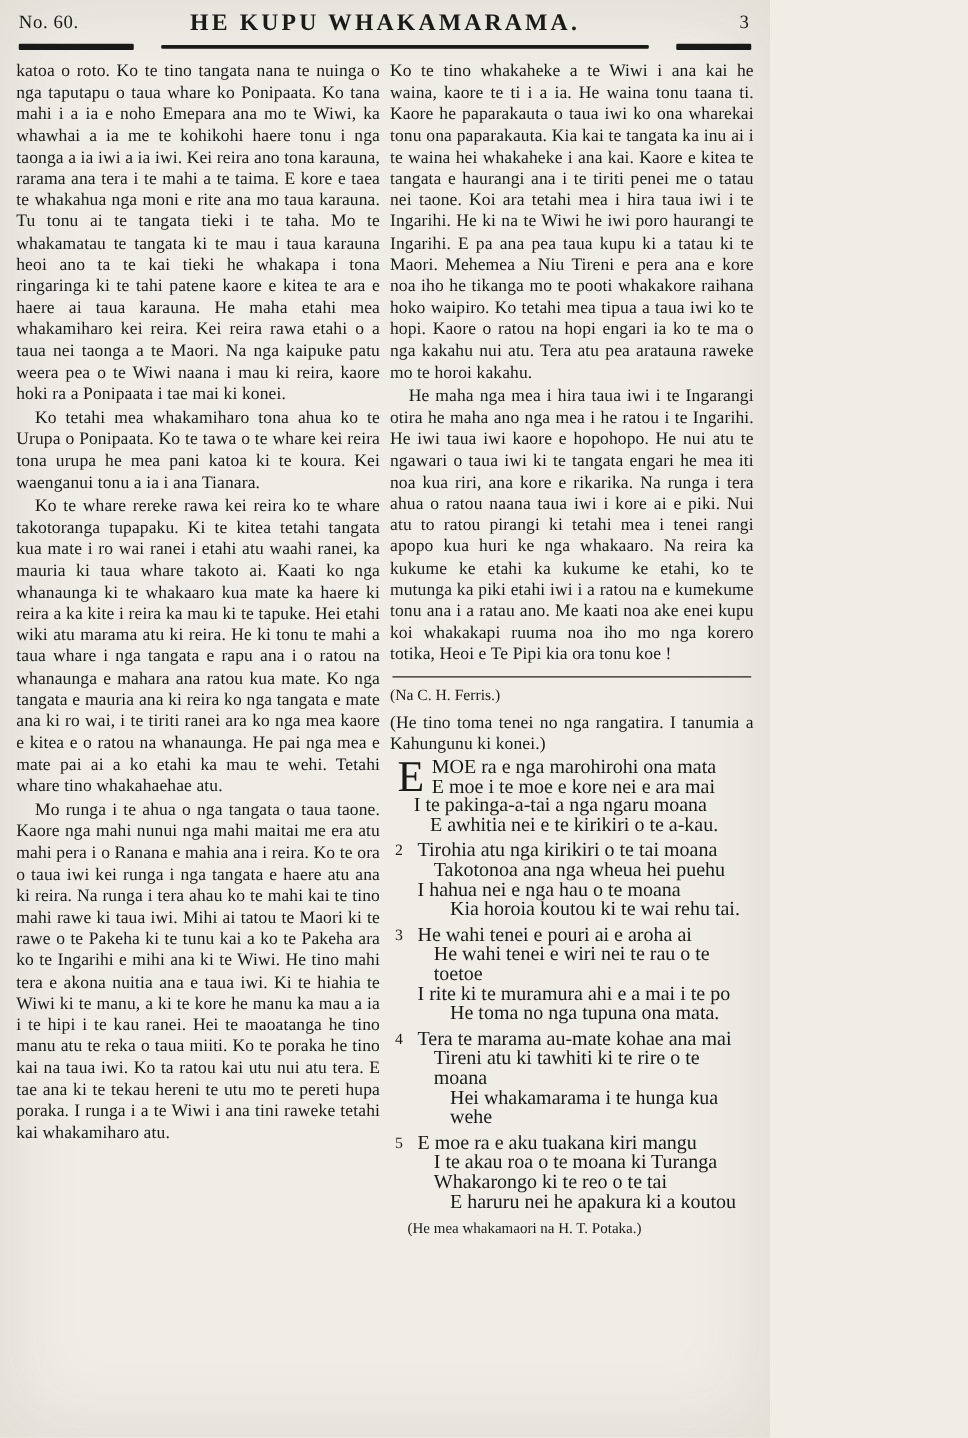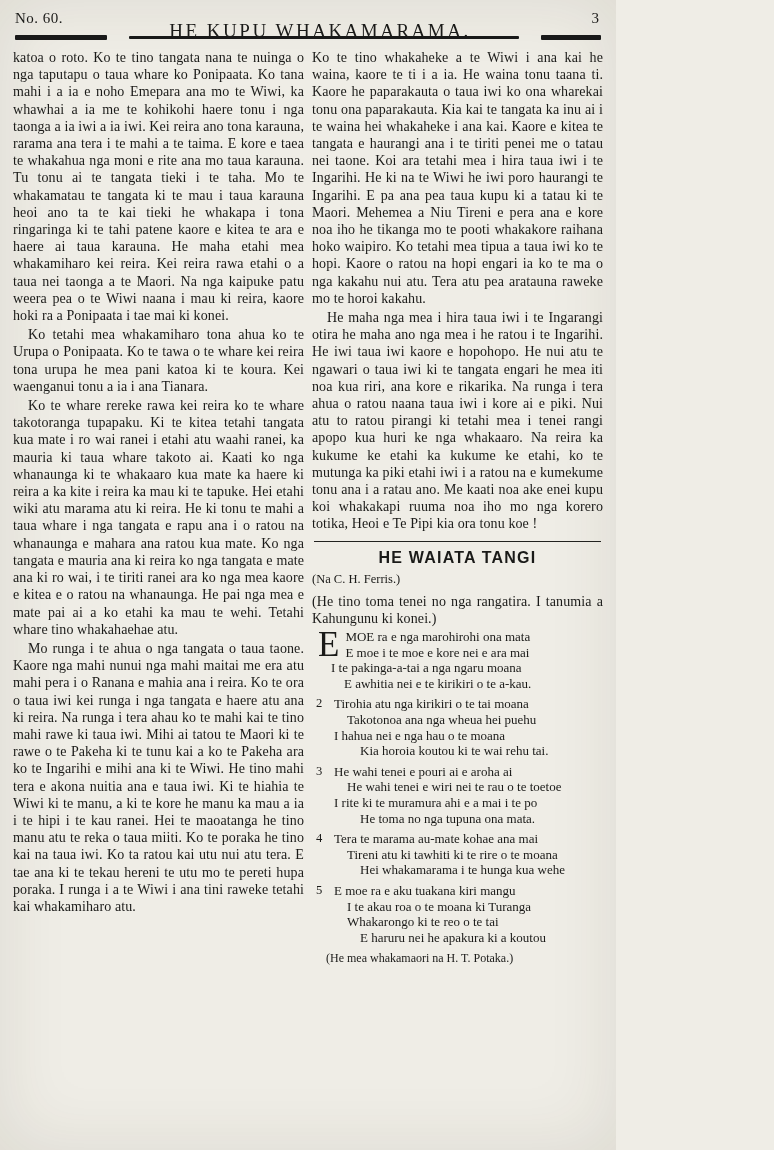--- a/index.html
+++ b/index.html
@@ -13,21 +13,21 @@
   .page{
     box-sizing:border-box;width:616px;height:1150px;
     padding:8px 13px 10px 13px;
     box-shadow:inset 0 0 70px rgba(60,50,30,0.10);
   }
   
   .mast-row{position:relative;height:24px;}
   .issue{position:absolute;left:2px;top:2px;font-size:15px;letter-spacing:0.5px;}
   .title{
     position:absolute;left:50%;top:0;transform:translateX(-50%);
-    margin:12px;font-size:19px;font-weight:400;letter-spacing:2.5px;white-space:nowrap;
+    margin:0;font-size:19px;font-weight:700;letter-spacing:2.5px;white-space:nowrap;
   }
   .pageno{position:absolute;right:4px;top:2px;font-size:15px;}
   .rule-row{display:flex;align-items:center;gap:22px;margin:3px 2px 9px 2px;}
   .rule-seg{background:#191919;border-radius:1px;}
   .seg-l{width:92px;height:5px;}
   .seg-c{flex:1;height:3px;}
   .seg-r{width:60px;height:5px;}
   
   .content{display:flex;gap:8px;}
   .col{flex:1;min-width:0;}
@@ -54,21 +54,21 @@
     font-size:11.6px;line-height:14.5px;text-align:justify;
     margin:0 0 7px 0;
   }
   .verse{position:relative;margin:0 0 5px 0;padding-left:22px;clear:both;}
   .verse .vnum{position:absolute;left:4px;top:0;font-size:12.6px;}
   .verse-first{padding-left:6px;}
   .dropcap{
     float:left;font-size:35px;line-height:29px;
     padding:1px 6px 0 0;font-weight:400;
   }
-  .vline{font-size:13px;line-height:15.6px;white-space:normal;}
+  .vline{font-size:16px;line-height:15.6px;white-space:normal;}
   .ind1{margin-left:13px;}
   .ind2{margin-left:26px;}
   .translator{font-size:12px;margin:6px 0 0 14px;}
 </style>
 </head>
 <body>
 
 <div class="page">
 
   <header>
@@ -92,21 +92,20 @@
       <p class="indent">Ko te whare rereke rawa kei reira ko te whare takotoranga tupapaku. Ki te kitea tetahi tangata kua mate i ro wai ranei i etahi atu waahi ranei, ka mauria ki taua whare takoto ai. Kaati ko nga whanaunga ki te whakaaro kua mate ka haere ki reira a ka kite i reira ka mau ki te tapuke. Hei etahi wiki atu marama atu ki reira. He ki tonu te mahi a taua whare i nga tangata e rapu ana i o ratou na whanaunga e mahara ana ratou kua mate. Ko nga tangata e mauria ana ki reira ko nga tangata e mate ana ki ro wai, i te tiriti ranei ara ko nga mea kaore e kitea e o ratou na whanaunga. He pai nga mea e mate pai ai a ko etahi ka mau te wehi. Tetahi whare tino whakahaehae atu.</p>
       <p class="indent">Mo runga i te ahua o nga tangata o taua taone. Kaore nga mahi nunui nga mahi maitai me era atu mahi pera i o Ranana e mahia ana i reira. Ko te ora o taua iwi kei runga i nga tangata e haere atu ana ki reira. Na runga i tera ahau ko te mahi kai te tino mahi rawe ki taua iwi. Mihi ai tatou te Maori ki te rawe o te Pakeha ki te tunu kai a ko te Pakeha ara ko te Ingarihi e mihi ana ki te Wiwi. He tino mahi tera e akona nuitia ana e taua iwi. Ki te hiahia te Wiwi ki te manu, a ki te kore he manu ka mau a ia i te hipi i te kau ranei. Hei te maoatanga he tino manu atu te reka o taua miiti. Ko te poraka he tino kai na taua iwi. Ko ta ratou kai utu nui atu tera. E tae ana ki te tekau hereni te utu mo te pereti hupa poraka. I runga i a te Wiwi i ana tini raweke tetahi kai whakamiharo atu.</p>
     </div>
 
     <div class="col">
       <p>Ko te tino whakaheke a te Wiwi i ana kai he waina, kaore te ti i a ia. He waina tonu taana ti. Kaore he paparakauta o taua iwi ko ona wharekai tonu ona paparakauta. Kia kai te tangata ka inu ai i te waina hei whakaheke i ana kai. Kaore e kitea te tangata e haurangi ana i te tiriti penei me o tatau nei taone. Koi ara tetahi mea i hira taua iwi i te Ingarihi. He ki na te Wiwi he iwi poro haurangi te Ingarihi. E pa ana pea taua kupu ki a tatau ki te Maori. Mehemea a Niu Tireni e pera ana e kore noa iho he tikanga mo te pooti whakakore raihana hoko waipiro. Ko tetahi mea tipua a taua iwi ko te hopi. Kaore o ratou na hopi engari ia ko te ma o nga kakahu nui atu. Tera atu pea aratauna raweke mo te horoi kakahu.</p>
       <p class="indent">He maha nga mea i hira taua iwi i te Ingarangi otira he maha ano nga mea i he ratou i te Ingarihi. He iwi taua iwi kaore e hopohopo. He nui atu te ngawari o taua iwi ki te tangata engari he mea iti noa kua riri, ana kore e rikarika. Na runga i tera ahua o ratou naana taua iwi i kore ai e piki. Nui atu to ratou pirangi ki tetahi mea i tenei rangi apopo kua huri ke nga whakaaro. Na reira ka kukume ke etahi ka kukume ke etahi, ko te mutunga ka piki etahi iwi i a ratou na e kumekume tonu ana i a ratau ano. Me kaati noa ake enei kupu koi whakakapi ruuma noa iho mo nga korero totika, Heoi e Te Pipi kia ora tonu koe !</p>
 
       <div class="section-rule"></div>
 
-      <h2 class="waiata-heading">HE WAIATA TANGI</h2>
       <div class="waiata-byline">(Na C. H. Ferris.)</div>
       <p class="waiata-note">(He tino toma tenei no nga rangatira. I tanumia a Kahungunu ki konei.)</p>
 
       <div class="verse verse-first">
         <span class="dropcap">E</span>
         <div class="vline">MOE ra e nga marohirohi ona mata</div>
         <div class="vline">E moe i te moe e kore nei e ara mai</div>
         <div class="vline ind1">I te pakinga-a-tai a nga ngaru moana</div>
         <div class="vline ind2">E awhitia nei e te kirikiri o te a-kau.</div>
       </div>

